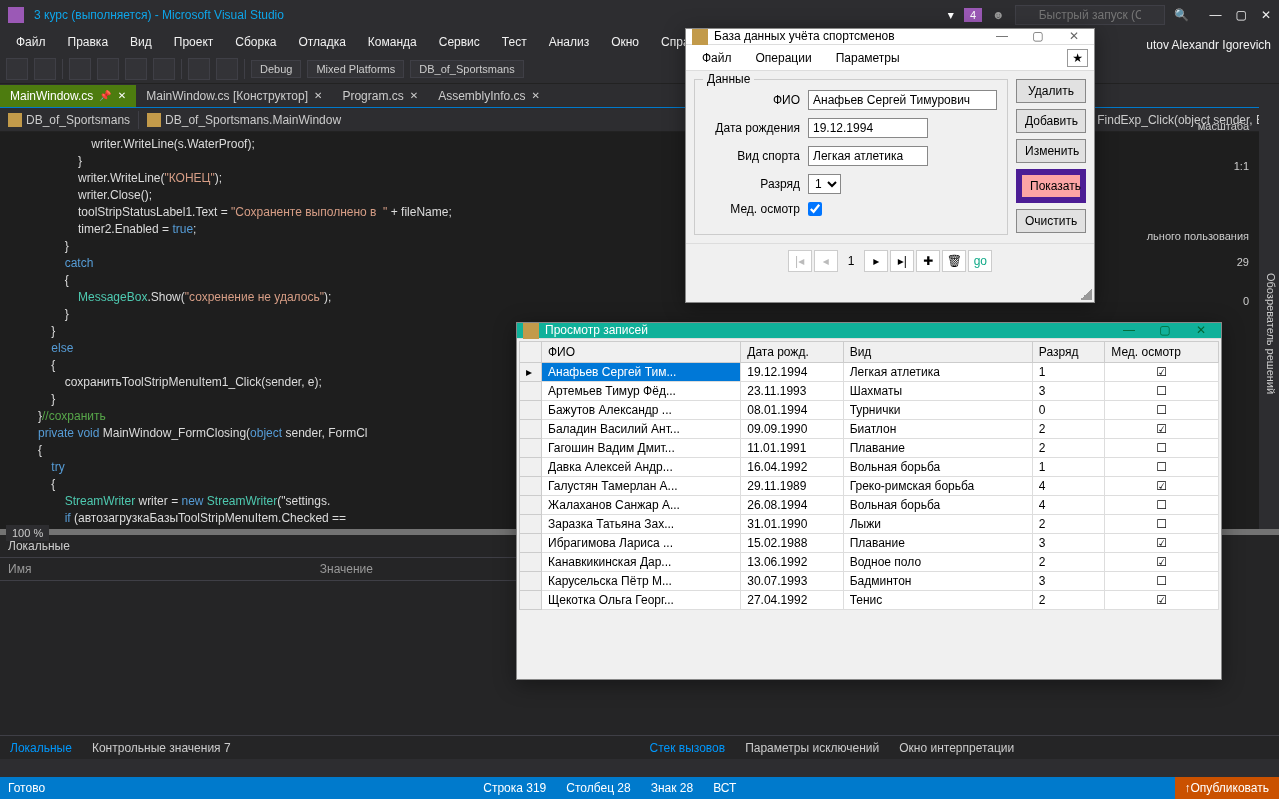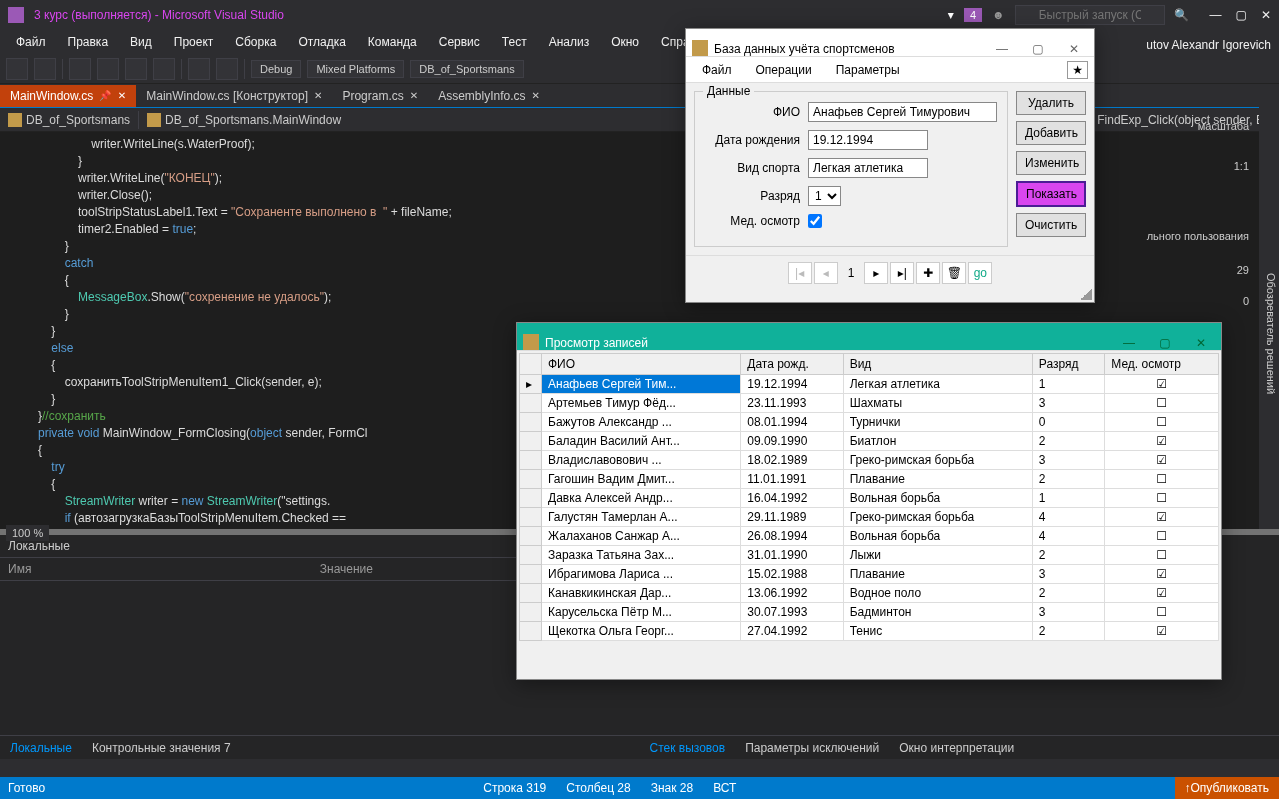--- a/index.html
+++ b/index.html
@@ -1,33 +1,33 @@
 <!DOCTYPE html>
 <html><head>
 <meta charset="utf-8">
 <style>
 *{margin:0;padding:0;box-sizing:border-box;font-family:"Segoe UI",Arial,sans-serif;font-size:12px}
 body{width:1279px;height:799px;background:#2d2d30;color:#f1f1f1;overflow:hidden;position:relative}
 .titlebar{height:30px;background:#2d2d30;display:flex;align-items:center;padding:0 8px;color:#999}
 .titlebar .vs-icon{width:16px;height:16px;background:#9b59b6;margin-right:10px}
-.titlebar .title{flex:1;color:#d946ef}
+.titlebar .title{flex:1;color:#0ea5e9}
 .titlebar .t-right{display:flex;align-items:center;gap:10px}
 .notif{background:#9b59b6;color:#fff;padding:1px 6px;font-size:11px}
 .qlaunch{background:#333337;border:1px solid #3f3f46;padding:2px 23px;color:#999;width:150px}
 .win-ctrl{display:flex;gap:14px;margin-left:10px;color:#f1f1f1;font-size:13px}
 .menubar{height:24px;background:#2d2d30;display:flex;align-items:center;padding:0 6px;gap:2px}
 .menubar span{padding:3px 10px;color:#f1f1f1;cursor:pointer}
 .toolbar{height:30px;background:#2d2d30;border-bottom:1px solid #222;display:flex;align-items:center;padding:0 6px;gap:6px}
 .tbtn{width:22px;height:22px;background:#333337;border:1px solid #3f3f46}
 .tsep{width:1px;height:20px;background:#3f3f46}
 .combo{background:#333337;border:1px solid #3f3f46;padding:2px 8px;color:#ccc;font-size:11px}
 .user{position:absolute;right:8px;top:38px;color:#f1f1f1;font-size:12px}
 .tabs{height:24px;background:#2d2d30;display:flex;align-items:center;border-bottom:1px solid #007acc}
 .tab{padding:4px 10px;background:#2d2d30;color:#ccc;display:flex;align-items:center;gap:6px}
-.tab.active{background:#c2410c;color:#fff}
+.tab.active{background:#4d7c0f;color:#fff}
 .tab .x{font-size:10px}
 .pin{font-size:10px}
 .navbar{height:24px;background:#2d2d30;display:flex;align-items:center;border-bottom:1px solid #222}
 .navbar .nb{padding:2px 8px;color:#ccc;display:flex;align-items:center;gap:4px;border-right:1px solid #3f3f46}
 .navbar .nb .ico{width:14px;height:14px;background:#c29a4a}
 .main{display:flex;position:absolute;top:132px;left:0;right:0;bottom:40px}
 .editor{flex:1;background:#1e1e1e;padding:4px 8px;font-family:Consolas,monospace;font-size:13px;line-height:17px;color:#dcdcdc;overflow:hidden;position:relative}
 .editor .gutter{position:absolute;left:0;top:0;width:24px;height:100%;background:#1e1e1e}
 .editor .code{margin-left:30px;white-space:pre}
 .kw{color:#569cd6}.str{color:#d69d85}.cm{color:#57a64a}.cls{color:#4ec9b0}
@@ -39,40 +39,40 @@
 .panel-th .col{flex:1}
 .panel-tabs{height:24px;display:flex;align-items:center;border-top:1px solid #3f3f46}
 .ptab{padding:3px 10px;color:#ccc}
 .ptab.active{color:#0097fb}
 .right-sidebar{position:absolute;right:0;top:84px;width:20px;height:500px;background:#2d2d30;color:#ccc;writing-mode:vertical-rl;text-align:center;padding:6px 2px;font-size:11px}
 .statusbar{position:absolute;left:0;right:0;bottom:0;height:22px;background:#007acc;color:#fff;display:flex;align-items:center;padding:0 8px;font-size:11px;gap:20px}
 .statusbar .sp{flex:1}
 .pub{background:#ca5100;padding:3px 10px;margin-right:-8px;height:22px;display:flex;align-items:center}
 
 .cwin{position:absolute;background:#f0f0f0;border:1px solid #888;box-shadow:0 4px 20px rgba(0,0,0,0.4);color:#000}
-.cwin .ct{height:28px;background:#fff;display:flex;align-items:flex-end;padding:0 6px;border-bottom:1px solid #ddd}
+.cwin .ct{height:16px;background:#fff;display:flex;align-items:flex-start;padding:0 6px;border-bottom:1px solid #ddd}
 .cwin .ct .cico{width:16px;height:16px;background:#c29a4a;margin-right:6px}
 .cwin .ct .ctitle{flex:1;color:#000}
 .cwin .ct .cctrl{display:flex;gap:8px}
 .cwin .ct .cctrl span{width:28px;text-align:center;color:#666;cursor:pointer}
 .cwin .cmenu{height:26px;display:flex;align-items:center;padding:0 6px;gap:4px;background:#fff;border-bottom:1px solid #ddd}
 .cwin .cmenu span{padding:2px 10px;color:#000}
 .cwin .cmenu .star{border:1px solid #999;padding:1px 4px}
 .dbwin{left:685px;top:28px;width:410px;height:275px}
 .dbwin .body{padding:8px;display:flex}
 .dbwin .fieldset{border:1px solid #ccc;padding:10px;flex:1;position:relative}
 .dbwin .fieldset .leg{position:absolute;top:-8px;left:8px;background:#f0f0f0;padding:0 4px;color:#000}
 .dbwin .row{display:flex;align-items:center;margin-bottom:8px;gap:8px}
 .dbwin .row label{width:95px;text-align:right;color:#000}
 .dbwin .row input[type=text]{border:1px solid #888;padding:2px 4px;background:#fff;color:#000;flex:1}
 .dbwin .row select{border:1px solid #888;padding:1px 2px;background:#fff}
 .dbwin .row input[type=checkbox]{width:14px;height:14px}
 .dbwin .btns{display:flex;flex-direction:column;gap:6px;margin-left:8px}
 .dbwin .btns button{border:1px solid #888;background:#e1e1e1;padding:4px 8px;width:70px;cursor:pointer}
-.dbwin .btns button.hl{border:2px solid #4c1d95;background:#d946ef}
+.dbwin .btns button.hl{border:6px solid #4c1d95;background:#fca5a5}
 .dbwin .nav{display:flex;align-items:center;justify-content:center;gap:2px;padding:6px;border-top:1px solid #ddd}
 .dbwin .nav button{border:1px solid #ccc;background:#fff;width:24px;height:22px;cursor:pointer}
 .dbwin .nav button.dis{color:#bbb}
 .dbwin .nav .pg{padding:0 8px}
 .grip{position:absolute;right:2px;bottom:2px;width:12px;height:12px;background:linear-gradient(135deg,transparent 50%,#999 50%)}
 .gridwin{left:516px;top:322px;width:706px;height:358px}
 .gridwin .ct{background:#10b19a;color:#fff}
 .gridwin .ct .ctitle{color:#fff}
 .gridwin .ct .cctrl span{color:#063}
 .gridwin .body{background:#f0f0f0;padding:2px;height:calc(100% - 28px);overflow:hidden}
@@ -166,21 +166,21 @@
     <div class="code" id="code"><div>                writer.WriteLine(s.WaterProof);</div><div>            }</div><div>            writer.WriteLine(<span class="str">"КОНЕЦ"</span>);</div><div>            writer.Close();</div><div>            toolStripStatusLabel1.Text = <span class="str">"Сохраненте выполнено в  "</span> + fileName;</div><div>            timer2.Enabled = <span class="kw">true</span>;</div><div>        }</div><div>        <span class="kw">catch</span></div><div>        {</div><div>            <span class="cls">MessageBox</span>.Show(<span class="str">"сохренение не удалось"</span>);</div><div>        }</div><div>    }</div><div>    <span class="kw">else</span></div><div>    {</div><div>        сохранитьToolStripMenuItem1_Click(sender, e);</div><div>    }</div><div>}<span class="cm">//сохранить</span></div><div></div><div><span class="kw">private</span> <span class="kw">void</span> MainWindow_FormClosing(<span class="kw">object</span> sender, FormCl</div><div>{</div><div>    <span class="kw">try</span></div><div>    {</div><div>        <span class="cls">StreamWriter</span> writer = <span class="kw">new</span> <span class="cls">StreamWriter</span>("settings.</div><div>        <span class="kw">if</span> (автозагрузкаБазыToolStripMenuItem.Checked ==</div><div>            writer.WriteLine(<span class="str">"autoload = <span class="kw">true</span>"</span>);</div><div>        <span class="kw">if</span> (автозагрузкаБазыToolStripMenuItem.Checked ==</div></div>
   </div>
 </div>
 
 <div class="zoom">100 %</div>
 
 <div class="right-sidebar">Обозреватель решений</div>
 <div class="rpanel-text">масштаба</div>
 <div class="rpanel-num" style="top:160px">1:1</div>
 <div class="rpanel-text" style="top:230px">льного пользования</div>
-<div class="rpanel-num" style="top:264px">29</div>
+<div class="rpanel-num" style="top:256px">29</div>
 <div class="rpanel-num" style="top:295px">0</div>
 
 <div class="bottom-panels">
   <div class="panel">
     <div class="panel-hdr">Локальные</div>
     <div class="panel-th">
       <div class="col">Имя</div>
       <div class="col">Значение</div>
     </div>
     <div style="flex:1"></div>
@@ -322,28 +322,20 @@
           <tr>
             <td class="rowhdr"></td>
             <td class="fio">Баладин Василий Ант...</td>
             <td>09.09.1990</td>
             <td>Биатлон</td>
             <td>2</td>
             <td class="chk">☑</td>
           </tr>
           <tr>
             <td class="rowhdr"></td>
-            <td class="fio">Владиславовович ...</td>
-            <td>18.02.1989</td>
-            <td>Греко-римская борьба</td>
-            <td>3</td>
-            <td class="chk">☑</td>
-          </tr>
-          <tr>
-            <td class="rowhdr"></td>
             <td class="fio">Гагошин Вадим Дмит...</td>
             <td>11.01.1991</td>
             <td>Плавание</td>
             <td>2</td>
             <td class="chk">☐</td>
           </tr>
           <tr>
             <td class="rowhdr"></td>
             <td class="fio">Давка Алексей Андр...</td>
             <td>16.04.1992</td>

